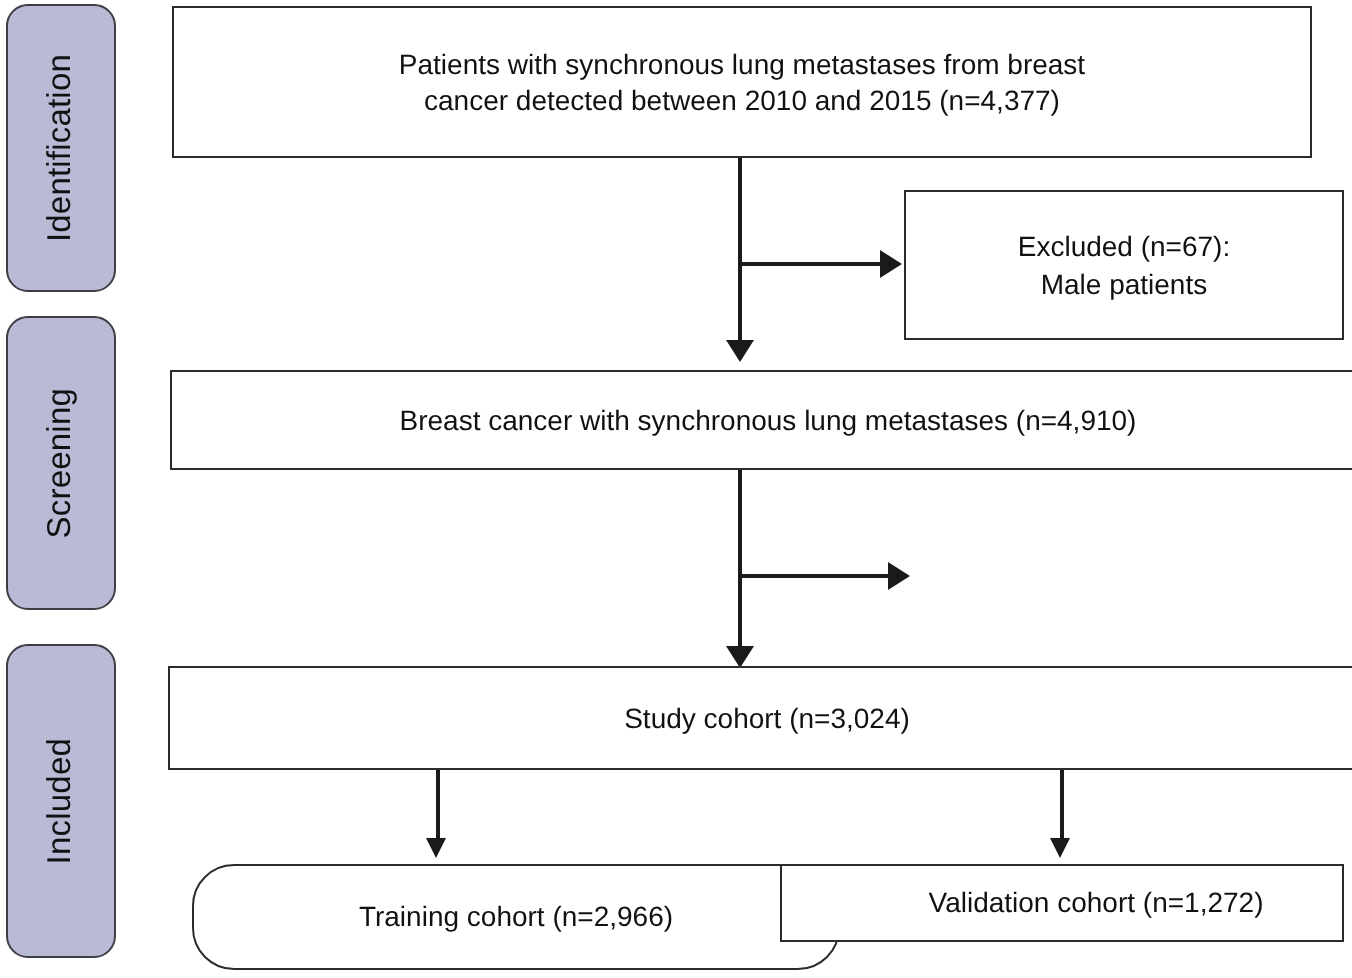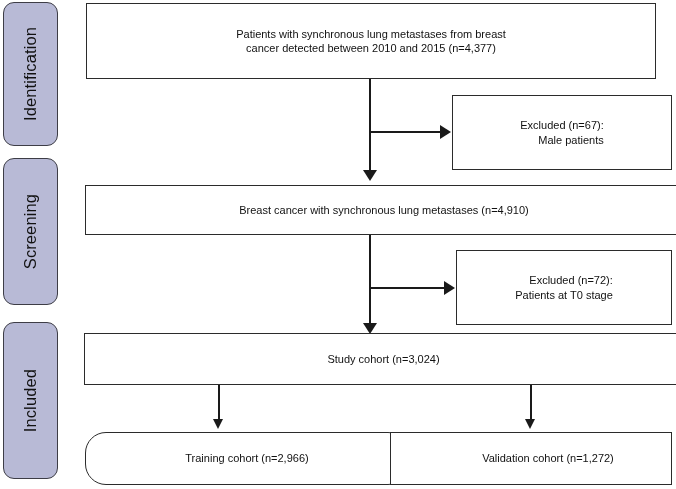--- a/index.html
+++ b/index.html
@@ -33,27 +33,27 @@
   
   .fbox{
     position:absolute;
     background:#ffffff;
     border:1.7px solid #2b2b2b;
     box-sizing:border-box;
     display:flex;align-items:center;justify-content:center;
     padding:2px 6px;
   }
   .fbox .txt{
-    font-size:11px;
+    font-size:14px;
     line-height:1.30;
     text-align:center;
     color:#111;
     white-space:pre-line;
   }
-  .fbox.left .txt{text-align:right;}
+  .fbox.left .txt{text-align:center;}
 
   
   .vline{position:absolute;width:2px;background:#1a1a1a;}
   .hline{position:absolute;height:2px;background:#1a1a1a;}
   .arrow-down{
     position:absolute;
     width:0;height:0;
     border-left:7px solid transparent;
     border-right:7px solid transparent;
     border-top:11px solid #1a1a1a;
@@ -107,36 +107,32 @@
   <div class="fbox" style="left:85px;top:185px;width:598px;height:50px;">
     <span class="txt">Breast cancer with synchronous lung metastases (n=4,910)</span>
   </div>
 
   <div class="vline" style="left:369px;top:235px;width:2px;height:92px;"></div>
   <div class="arrow-down" style="left:363px;top:323px;"></div>
 
   <div class="hline" style="left:370px;top:287px;width:76px;"></div>
   <div class="arrow-right" style="left:444px;top:281px;"></div>
 
-  <div class="fbox left" style="left:456px;top:250px;width:216px;height:75px;">
-    <span class="txt">Excluded (n=72):
-   Patients at T0 stage</span>
-  </div>
 
   <div class="fbox" style="left:84px;top:333px;width:599px;height:52px;">
     <span class="txt">Study cohort (n=3,024)</span>
   </div>
 
   <div class="vline" style="left:218px;top:385px;width:1.6px;height:37px;"></div>
   <div class="arrow-down thin" style="left:213px;top:419px;"></div>
 
   <div class="vline" style="left:530px;top:385px;width:1.6px;height:37px;"></div>
   <div class="arrow-down thin" style="left:525px;top:419px;"></div>
 
-  <div class="fbox" style="left:85px;top:432px;width:324px;height:53px;border-radius:21px;">
+  <div class="fbox" style="left:96px;top:432px;width:324px;height:53px;border-radius:21px;">
     <span class="txt">Training cohort (n=2,966)</span>
   </div>
 
-  <div class="fbox" style="left:390px;top:432px;width:282px;height:53px;padding-left:40px;">
+  <div class="fbox" style="left:390px;top:432px;width:282px;height:39px;padding-left:40px;">
     <span class="txt">Validation cohort (n=1,272)</span>
   </div>
 
 </div>
 
 </body></html>

